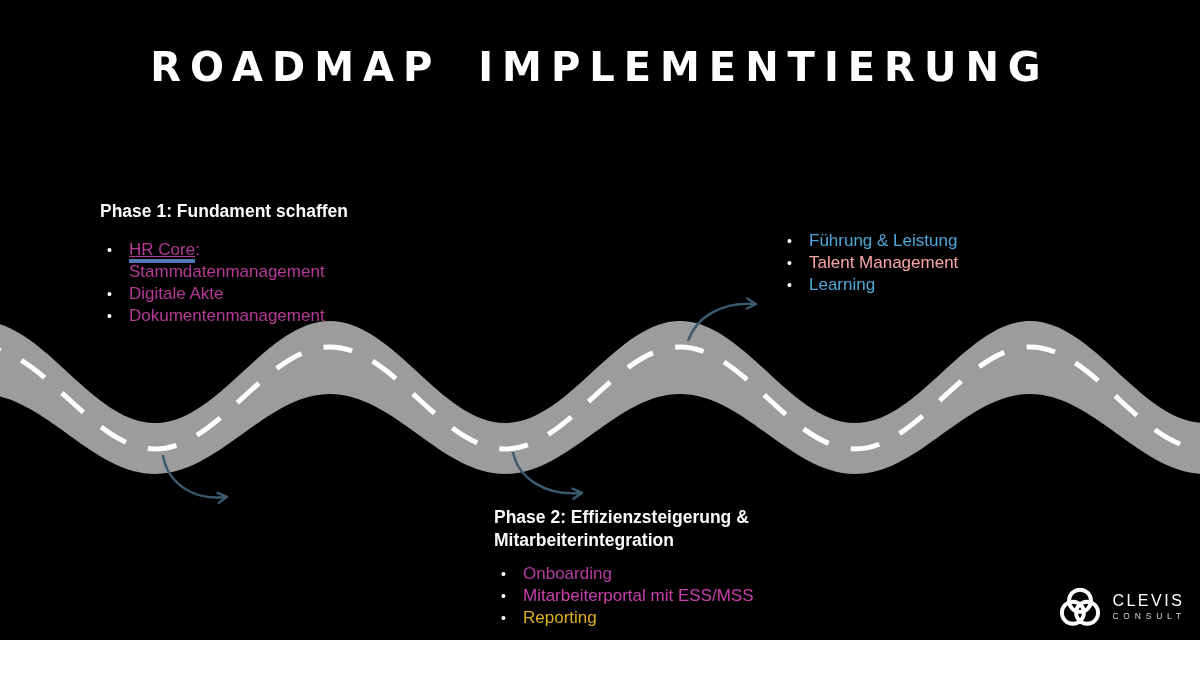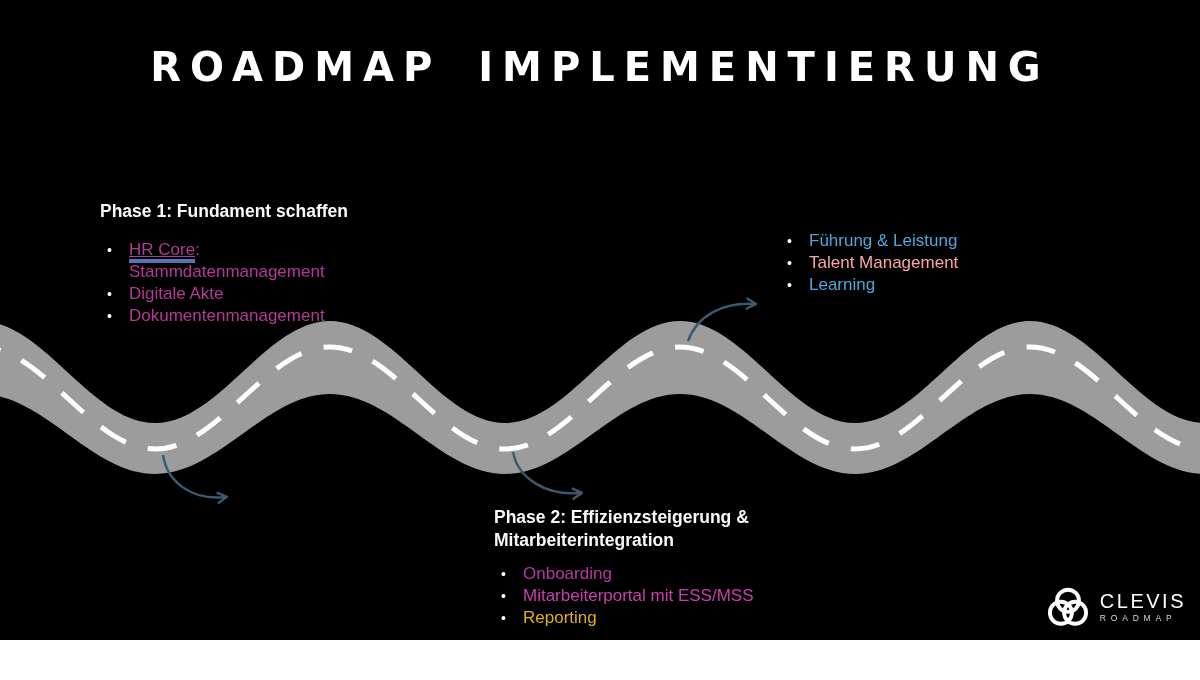--- a/index.html
+++ b/index.html
@@ -82,21 +82,21 @@
     position: absolute;
     right: 14px;
     bottom: 10px;
     display: flex;
     align-items: center;
     gap: 9px;
   }
   .logo-text { display: flex; flex-direction: column; }
   .logo-name {
     color: #ffffff;
-    font-size: 20px;
+    font-size: 16px;
     font-weight: 400;
     letter-spacing: 2.5px;
     line-height: 1;
   }
   .logo-sub {
     color: #d9d9d9;
     font-size: 8.5px;
     letter-spacing: 4.8px;
     margin-top: 3px;
     line-height: 1;
@@ -185,17 +185,17 @@
   <div class="logo">
     <svg width="46" height="46" viewBox="0 0 48 48" aria-hidden="true">
       <g fill="none" stroke-width="4" stroke="#ffffff">
         <circle cx="24" cy="17.5" r="11.5"></circle>
         <circle cx="16.6" cy="30" r="11.5"></circle>
         <circle cx="31.4" cy="30" r="11.5"></circle>
       </g>
     </svg>
     <div class="logo-text">
       <span class="logo-name">CLEVIS</span>
-      <span class="logo-sub">ROADMAP</span>
+      <span class="logo-sub">CONSULT</span>
     </div>
   </div>
 
 </div>
 
 </body></html>

